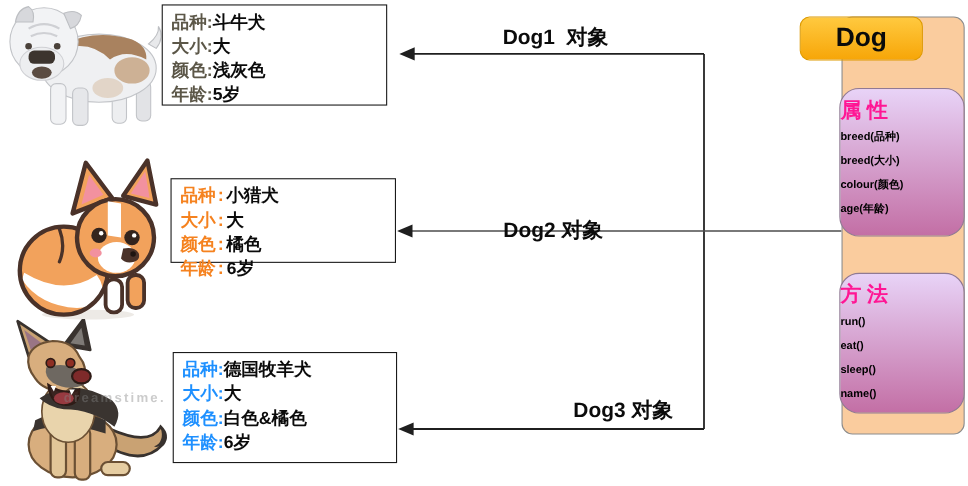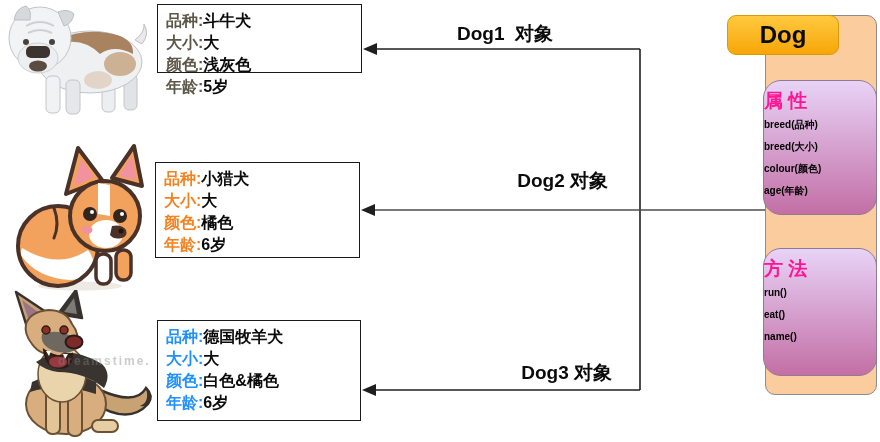--- a/index.html
+++ b/index.html
@@ -127,28 +127,28 @@
     <ellipse cx="74" cy="52" rx="8.5" ry="6.5" fill="#7E2A2A" stroke="#2E1B16" stroke-width="2"></ellipse>
     <circle cx="46" cy="40" r="4" fill="#8E2F24" stroke="#2E1B16" stroke-width="1.5"></circle>
     <circle cx="64" cy="40" r="4" fill="#8E2F24" stroke="#2E1B16" stroke-width="1.5"></circle>
     <path d="M44 60 Q46 78 60 78 Q72 78 72 64 Q58 70 44 60 Z" fill="#3A2420" stroke="#2E1B16" stroke-width="2"></path>
     <ellipse cx="58" cy="72" rx="9" ry="5.5" fill="#973A40"></ellipse>
     <path d="M46 61 l3 5 l2 -5 Z M68 64 l-3 5 l-2 -5 Z" fill="#FFF"></path>
   </svg>
 
   <div class="watermark">dreamstime.</div>
 
-  <div class="obj-box obj1" style="left:157px;top:4px;width:205px;height:69px;">
+  <div class="obj-box obj1" style="left:147px;top:4px;width:205px;height:92px;">
     <div class="field-row"><span class="f-label">品种</span><span class="f-colon">:</span><span class="f-value">斗牛犬</span></div>
     <div class="field-row"><span class="f-label">大小</span><span class="f-colon">:</span><span class="f-value">大</span></div>
     <div class="field-row"><span class="f-label">颜色</span><span class="f-colon">:</span><span class="f-value">浅灰色</span></div>
     <div class="field-row"><span class="f-label">年龄</span><span class="f-colon">:</span><span class="f-value">5岁</span></div>
   </div>
 
-  <div class="obj-box obj2" style="left:155px;top:162px;width:205px;height:96px;">
+  <div class="obj-box obj2" style="left:155px;top:162px;width:205px;height:77px;font-family:Liberation Mono, monospace;">
     <div class="field-row"><span class="f-label">品种</span><span class="f-colon">:</span><span class="f-value">小猎犬</span></div>
     <div class="field-row"><span class="f-label">大小</span><span class="f-colon">:</span><span class="f-value">大</span></div>
     <div class="field-row"><span class="f-label">颜色</span><span class="f-colon">:</span><span class="f-value">橘色</span></div>
     <div class="field-row"><span class="f-label">年龄</span><span class="f-colon">:</span><span class="f-value">6岁</span></div>
   </div>
 
   <div class="obj-box obj3" style="left:157px;top:320px;width:204px;height:101px;">
     <div class="field-row"><span class="f-label">品种</span><span class="f-colon">:</span><span class="f-value">德国牧羊犬</span></div>
     <div class="field-row"><span class="f-label">大小</span><span class="f-colon">:</span><span class="f-value">大</span></div>
     <div class="field-row"><span class="f-label">颜色</span><span class="f-colon">:</span><span class="f-value">白色&amp;橘色</span></div>
@@ -159,34 +159,35 @@
     <line x1="374" y1="49" x2="640" y2="49" stroke="#1f1f1f" stroke-width="1.6"></line>
     <line x1="640" y1="49" x2="640" y2="390" stroke="#1f1f1f" stroke-width="1.6"></line>
     <line x1="372" y1="210" x2="765" y2="210" stroke="#4d4d4d" stroke-width="1.4"></line>
     <line x1="373" y1="390" x2="640" y2="390" stroke="#1f1f1f" stroke-width="1.6"></line>
     <polygon points="363,49 377,43 377,55" fill="#1f1f1f"></polygon>
     <polygon points="361,210 375,204 375,216" fill="#1f1f1f"></polygon>
     <polygon points="362,390 376,384 376,396" fill="#1f1f1f"></polygon>
   </svg>
 
   <div class="arrow-label" style="left:400px;top:21px;">Dog1  对象</div>
-  <div class="arrow-label" style="left:398px;top:168px;text-align:right;">Dog2 对象</div>
+  <div class="arrow-label" style="left:398px;top:196px;">Dog2 对象</div>
   <div class="arrow-label" style="left:402px;top:360px;text-align:right;">Dog3 对象</div>
 
   <div class="panel"></div>
   <div class="panel-header">Dog</div>
 
   <div class="section-box attrs">
     <div class="section-title">属 性</div>
     <div class="section-item">breed(品种)</div>
     <div class="section-item">breed(大小)</div>
     <div class="section-item">colour(颜色)</div>
     <div class="section-item">age(年龄)</div>
   </div>
 
   <div class="section-box methods">
     <div class="section-title">方 法</div>
     <div class="section-item">run()</div>
     <div class="section-item">eat()</div>
+    <div class="section-item">sleep()</div>
     <div class="section-item">name()</div>
   </div>
 
 </div>
 
 </body></html>

